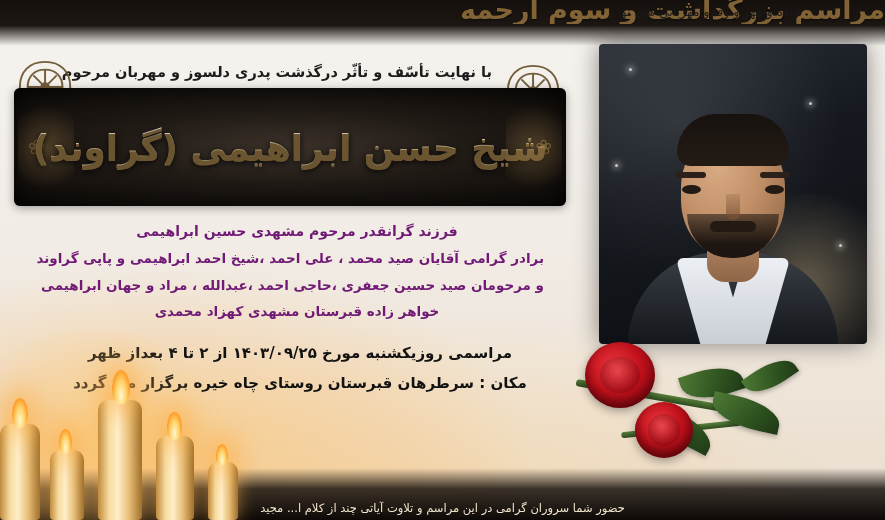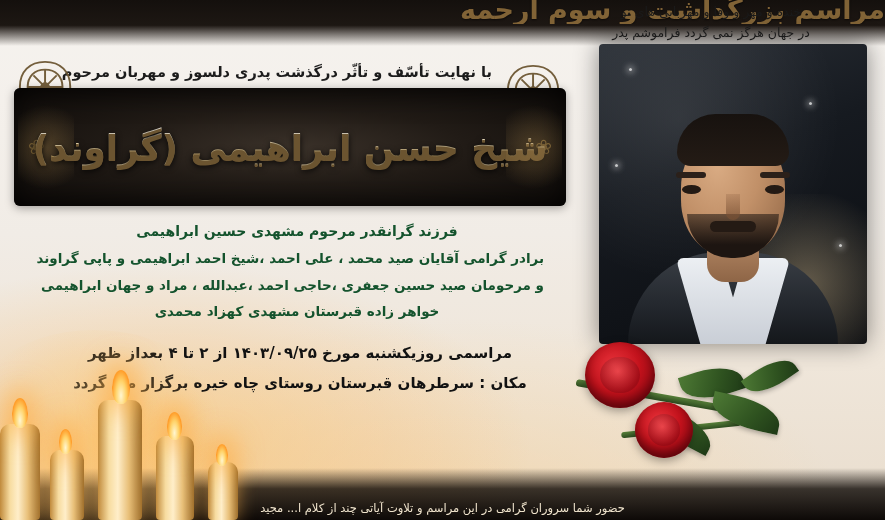--- a/index.html
+++ b/index.html
@@ -272,21 +272,21 @@
   .banner-orn.r { right: 14px; top: 50%; transform: translateY(-50%); }
 
   .info-lines {
     margin-top: 12px;
     text-align: center;
     padding: 0 26px 0 40px;
   }
   .info-lines .ln {
     font-size: 13.5px;
     font-weight: bold;
-    color: #14532d;
+    color: #701a75;
     line-height: 1.95;
     white-space: nowrap;
   }
   .info-lines .ln.first { font-size: 14px; }
 
   .event-lines {
     margin-top: 14px;
     text-align: center;
     padding: 0 20px 0 40px;
   }
@@ -386,21 +386,20 @@
 
   <div class="bg-base"></div>
   <div class="bg-dark-top"></div>
 
   <div class="top-banner">
     <div class="script">مراسم بزرگداشت و سوم ارحمه</div>
   </div>
 
   <div class="poem">
     <div>خنده و مهر و وفا و مهربانی های تو</div>
-    <div>در جهان هرگز نمی گردد فراموشم پدر</div>
   </div>
 
   <div class="photo-panel">
     <div class="glow"></div>
     <div class="sparkle" style="top:24px;left:30px;"></div>
     <div class="sparkle" style="top:58px;left:210px;"></div>
     <div class="sparkle" style="top:120px;left:16px;"></div>
     <div class="sparkle" style="top:200px;left:240px;"></div>
     <div class="portrait">
       <div class="shoulders"></div>

